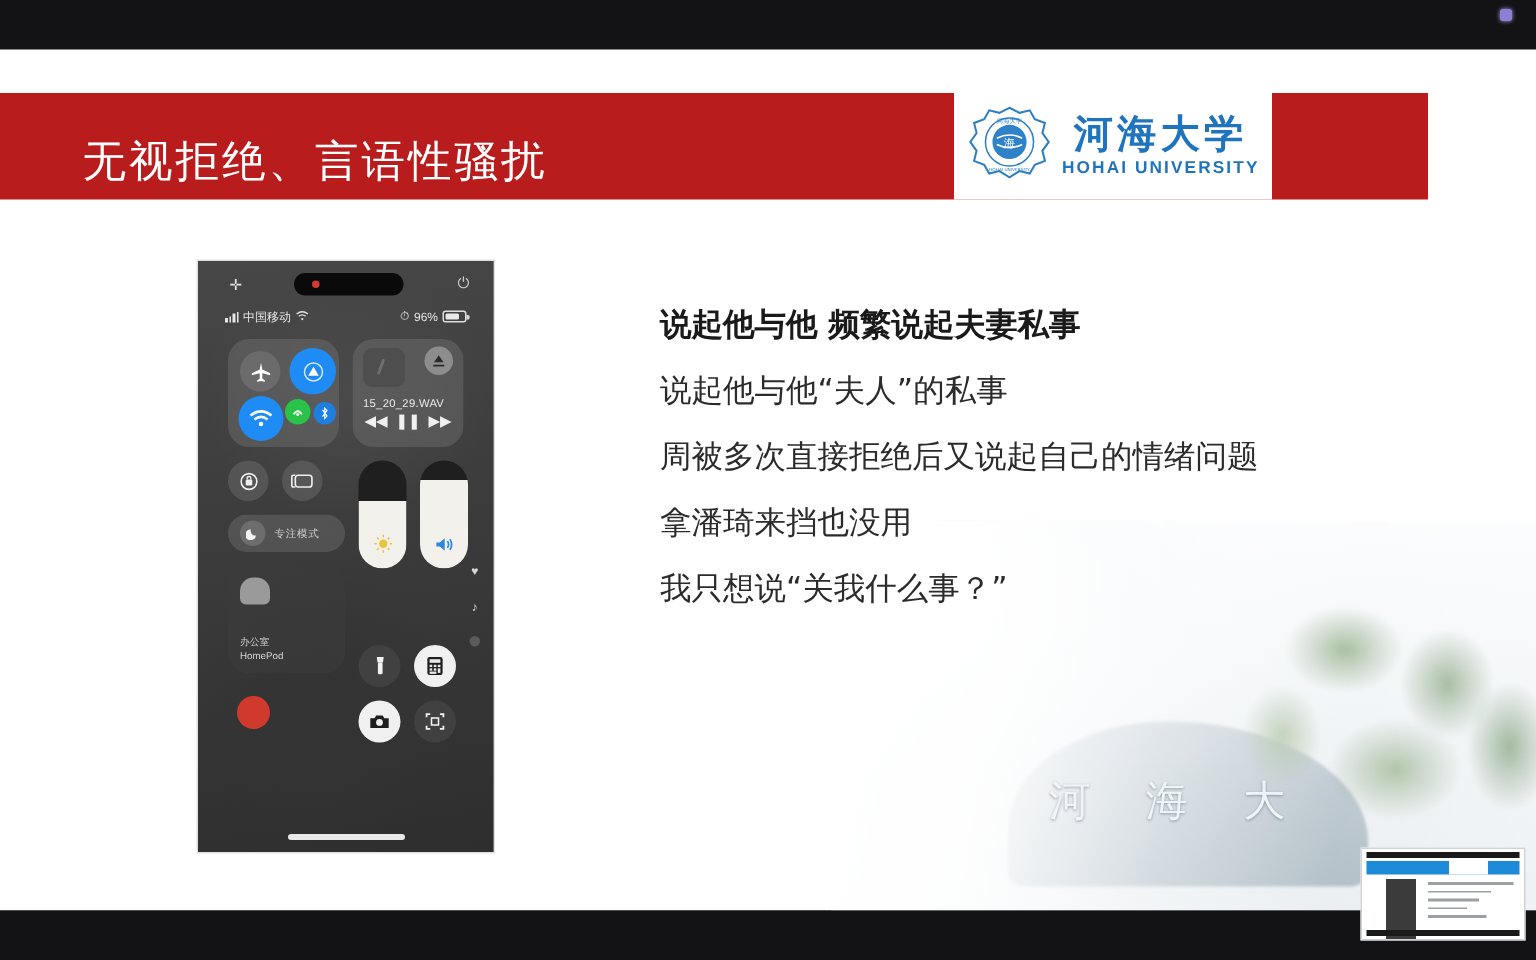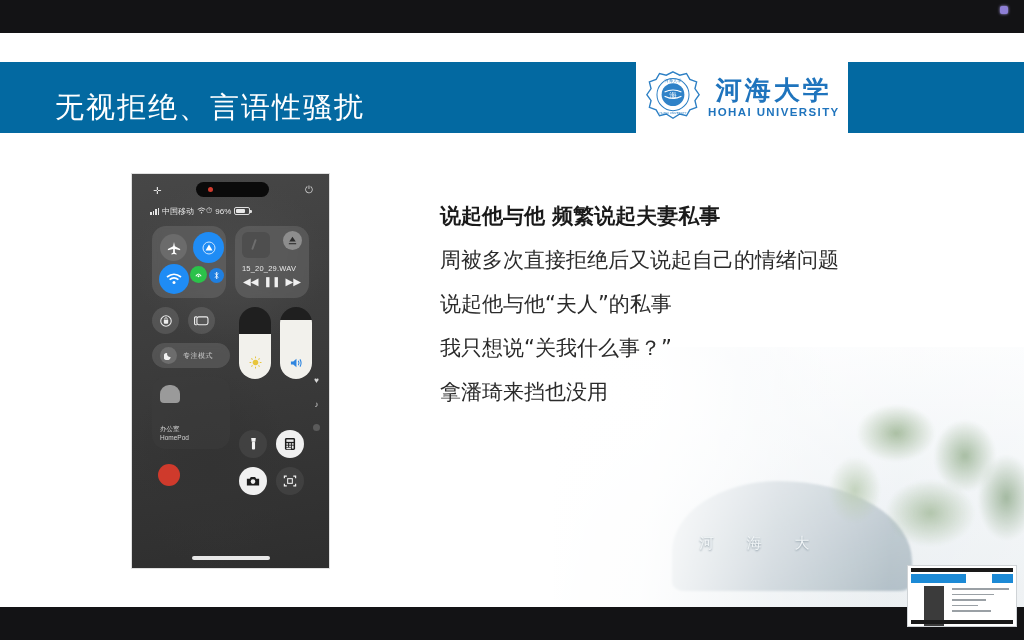--- a/index.html
+++ b/index.html
@@ -52,30 +52,30 @@
     background:linear-gradient(160deg,#cfd8de 0%, #b9c5cd 45%, #9fb0ba 100%);
     border-radius:120px 150px 14px 14px / 80px 90px 10px 10px;
     filter:blur(1px); opacity:.92;
   }
   .photo-mist {
     position:absolute; inset:0;
     background:linear-gradient(95deg, rgba(255,255,255,1) 0%, rgba(255,255,255,.92) 22%, rgba(255,255,255,.45) 48%, rgba(255,255,255,.15) 72%, rgba(255,255,255,.3) 100%);
   }
   .rock-text {
     position:absolute; left:145px; bottom:54px;
-    font-size:15px; letter-spacing:14px; color:#f2f6f8;
+    font-size:28px; letter-spacing:14px; color:#f2f6f8;
     text-shadow:0 1px 2px rgba(90,110,125,.65);
     font-family:"DejaVu Serif","Liberation Serif",serif;
     opacity:.95; filter:blur(.3px);
   }
 
   
   .header-bar {
-    position:absolute; left:0; top:29px; width:1024px; height:71px;
-    background:#0369a1;
+    position:absolute; left:0; top:29px; width:952px; height:71px;
+    background:#b91c1c;
   }
   .slide-title {
     position:absolute; left:55px; top:26px;
     font-size:29px; color:#ffffff; letter-spacing:2px;
     font-family:"DejaVu Sans","Liberation Sans",sans-serif;
   }
   .logo-panel {
     position:absolute; left:636px; top:0; width:212px; height:71px;
     background:#ffffff; display:flex; align-items:center; gap:8px;
     padding-left:10px;
@@ -114,21 +114,21 @@
   .dyn-island {
     position:absolute; left:64px; top:8px; width:73px; height:15px;
     border-radius:9px; background:#0a0a0a;
   }
   .dyn-dot { position:absolute; left:12px; top:5px; width:5px; height:5px; border-radius:50%; background:#d13b2e; }
   .ph-plus { position:absolute; left:21px; top:11px; color:#e0e0e0; font-size:10px; }
   .ph-power { position:absolute; right:16px; top:10px; color:#cfcfcf; font-size:10px; }
 
   .statusbar {
     position:absolute; left:0; top:30px; width:100%; height:14px;
-    display:flex; align-items:center; justify-content:flex-start;
+    display:flex; align-items:center; justify-content:space-between;
     padding:0 18px; color:#e6e6e6; font-size:8px;
   }
   .sb-left, .sb-right { display:flex; align-items:center; gap:3px; }
   .sig-bars { display:inline-flex; align-items:flex-end; gap:1px; height:7px; }
   .sig-bars i { display:block; width:1.5px; background:#e6e6e6; }
   .sig-bars i:nth-child(1){height:2.5px} .sig-bars i:nth-child(2){height:4px}
   .sig-bars i:nth-child(3){height:5.5px} .sig-bars i:nth-child(4){height:7px}
   .batt {
     width:16px; height:8px; border:1px solid #ddd; border-radius:2px;
     position:relative; display:inline-block;
@@ -234,24 +234,24 @@
         </svg>
         <div class="logo-words">
           <div class="logo-cn">河海大学</div>
           <div class="logo-en">HOHAI UNIVERSITY</div>
         </div>
       </div>
     </div>
 
     <div class="body-text">
       <div class="body-line bold">说起他与他 频繁说起夫妻私事</div>
+      <div class="body-line">说起他与他“夫人”的私事</div>
       <div class="body-line">周被多次直接拒绝后又说起自己的情绪问题</div>
-      <div class="body-line">说起他与他“夫人”的私事</div>
+      <div class="body-line">拿潘琦来挡也没用</div>
       <div class="body-line">我只想说“关我什么事？”</div>
-      <div class="body-line">拿潘琦来挡也没用</div>
     </div>
 
     <div class="phone">
       <div class="phone-blur"></div>
 
       <div class="ph-plus">✛</div>
       <div class="ph-power">⏻</div>
       <div class="dyn-island">
         <div class="dyn-dot"></div>
       </div>

